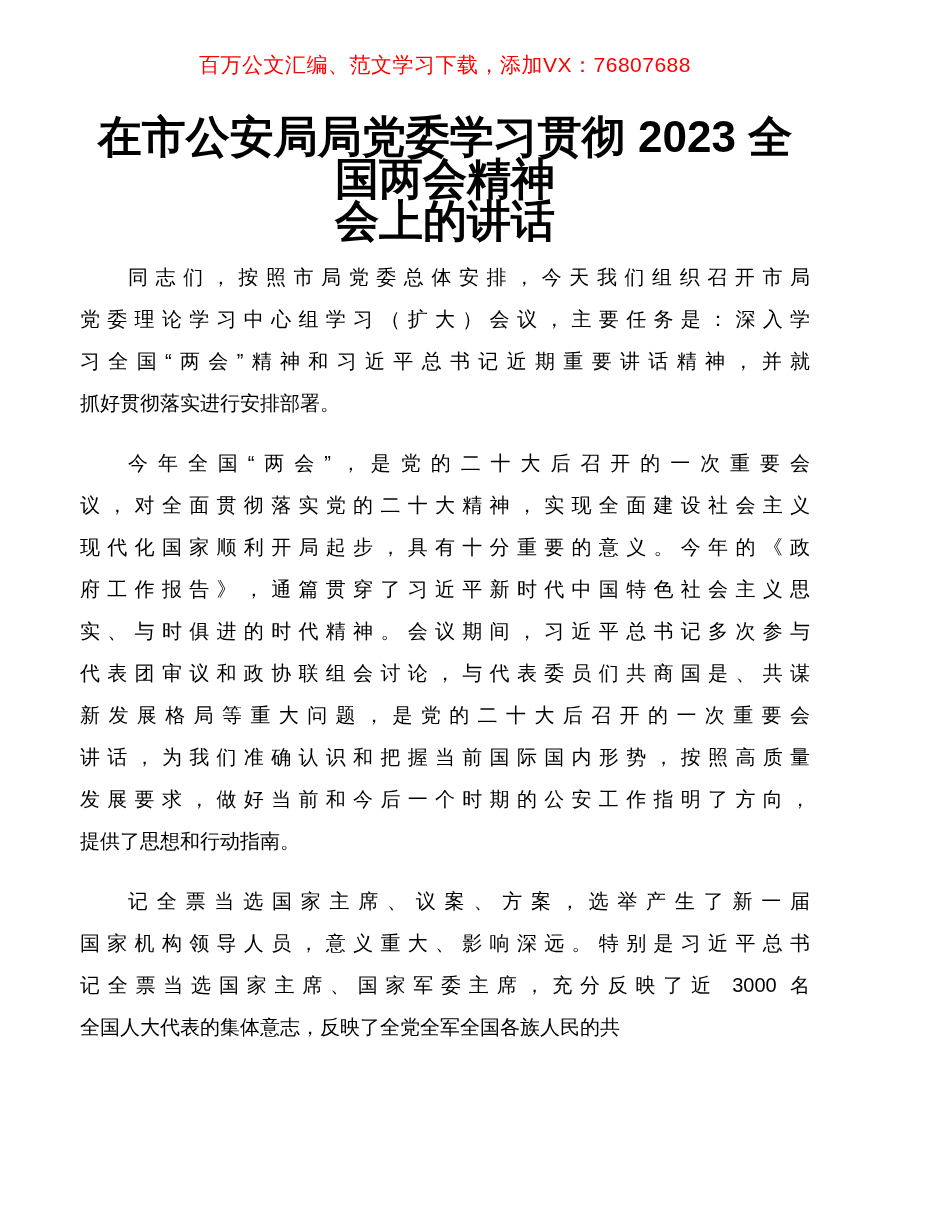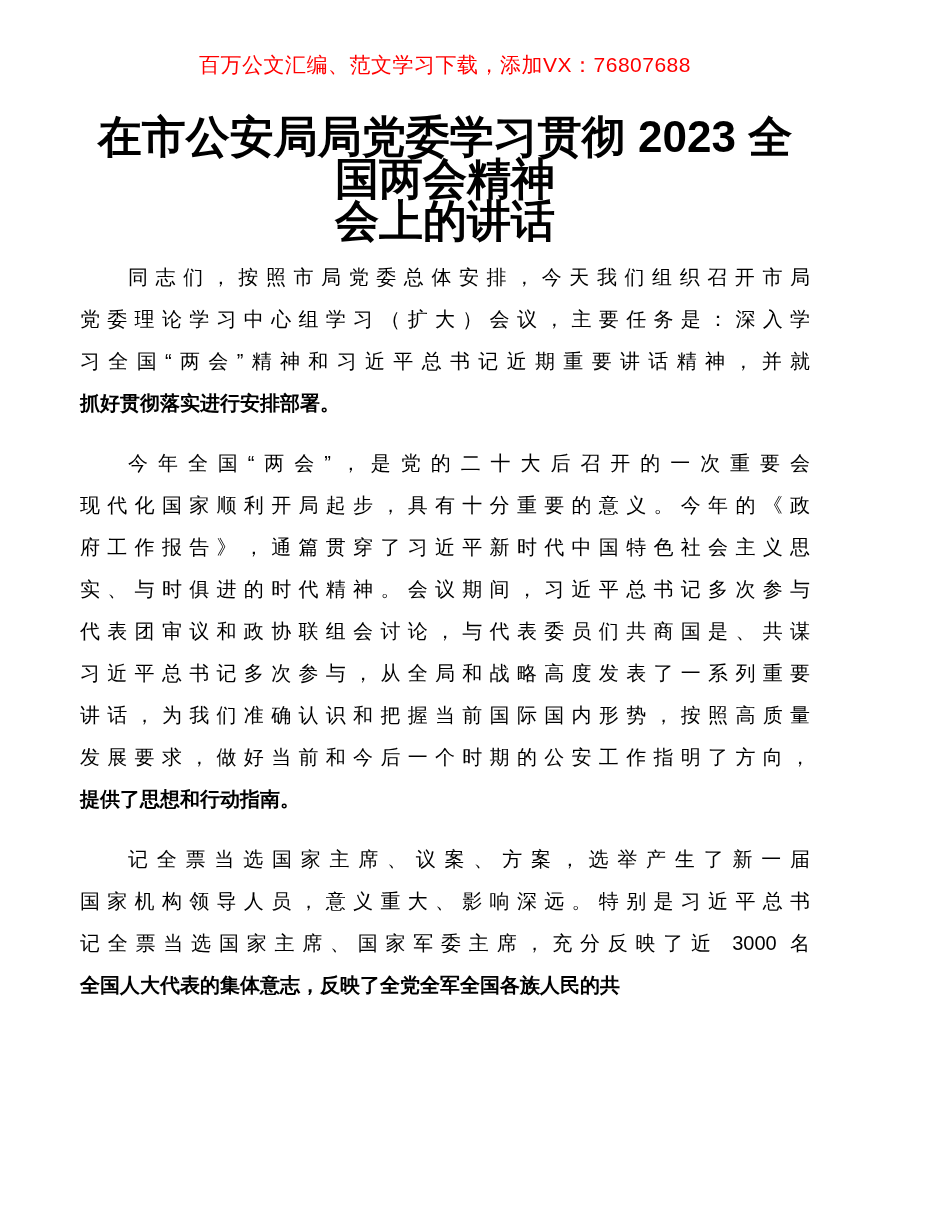--- a/index.html
+++ b/index.html
@@ -43,21 +43,20 @@
   }
   .para + .para {
     margin-top: 18px;
   }
   .line {
     text-align: justify;
     text-align-last: justify;
   }
   .line.last {
     text-align-last: left;
-    font-weight: bold;
   }
   .line.first {
     text-indent: 48px;
   }
 </style>
 </head>
 <body>
 
 <div class="page">
   <div class="header-note" style="color: rgb(255, 0, 0);">百万公文汇编、范文学习下载，添加VX：76807688</div>
@@ -69,25 +68,26 @@
 
   <div class="doc-body">
       <div class="para">
         <div class="line first">同志们，按照市局党委总体安排，今天我们组织召开市局</div>
         <div class="line">党委理论学习中心组学习（扩大）会议，主要任务是：深入学</div>
         <div class="line">习全国“两会”精神和习近平总书记近期重要讲话精神，并就</div>
         <div class="line last">抓好贯彻落实进行安排部署。</div>
       </div>
       <div class="para">
         <div class="line first">今年全国“两会”，是党的二十大后召开的一次重要会</div>
+        <div class="line">议，对全面贯彻落实党的二十大精神，实现全面建设社会主义</div>
         <div class="line">现代化国家顺利开局起步，具有十分重要的意义。今年的《政</div>
         <div class="line">府工作报告》，通篇贯穿了习近平新时代中国特色社会主义思</div>
         <div class="line">实、与时俱进的时代精神。会议期间，习近平总书记多次参与</div>
         <div class="line">代表团审议和政协联组会讨论，与代表委员们共商国是、共谋</div>
-        <div class="line">习近平总书记多次参与，从全局和战略高度发表了一系列重要</div>
+        <div class="line">新发展格局等重大问题，是党的二十大后召开的一次重要会</div>
         <div class="line">讲话，为我们准确认识和把握当前国际国内形势，按照高质量</div>
         <div class="line">发展要求，做好当前和今后一个时期的公安工作指明了方向，</div>
         <div class="line last">提供了思想和行动指南。</div>
       </div>
       <div class="para">
         <div class="line first">记全票当选国家主席、议案、方案，选举产生了新一届</div>
         <div class="line">国家机构领导人员，意义重大、影响深远。特别是习近平总书</div>
         <div class="line">记全票当选国家主席、国家军委主席，充分反映了近 3000 名</div>
         <div class="line last">全国人大代表的集体意志，反映了全党全军全国各族人民的共</div>
       </div>

